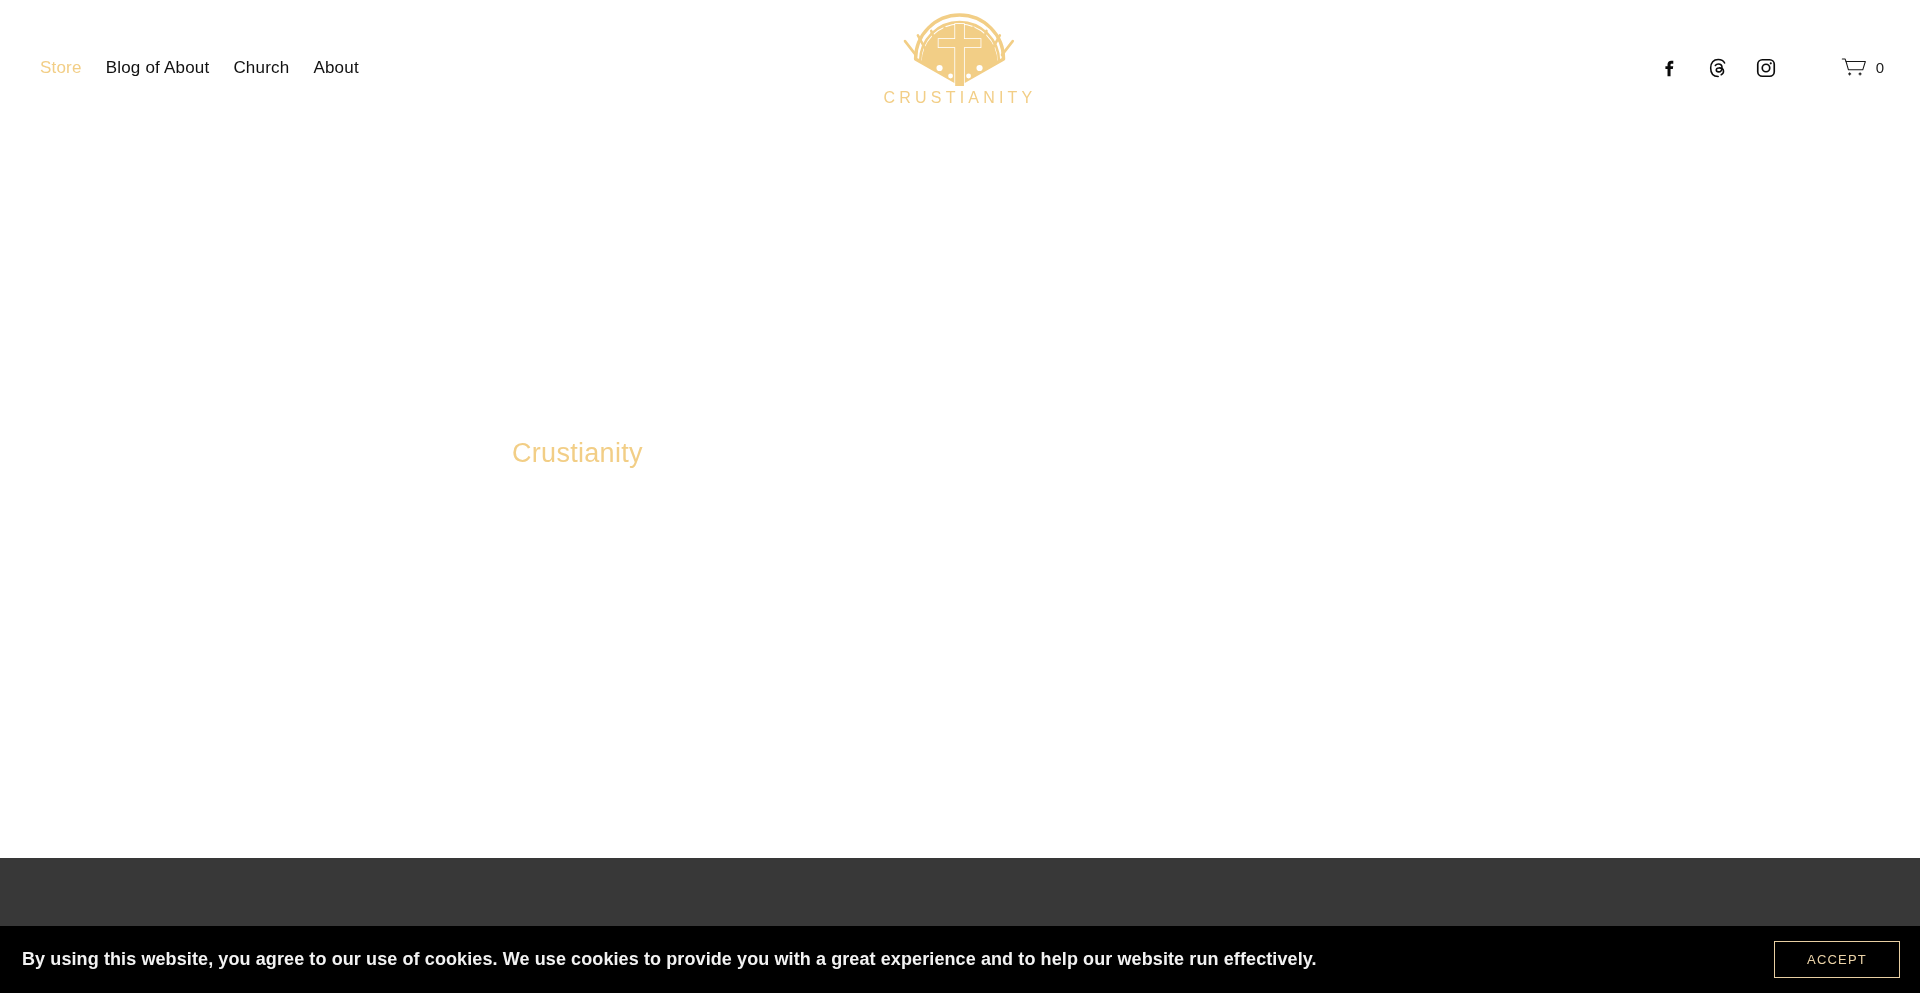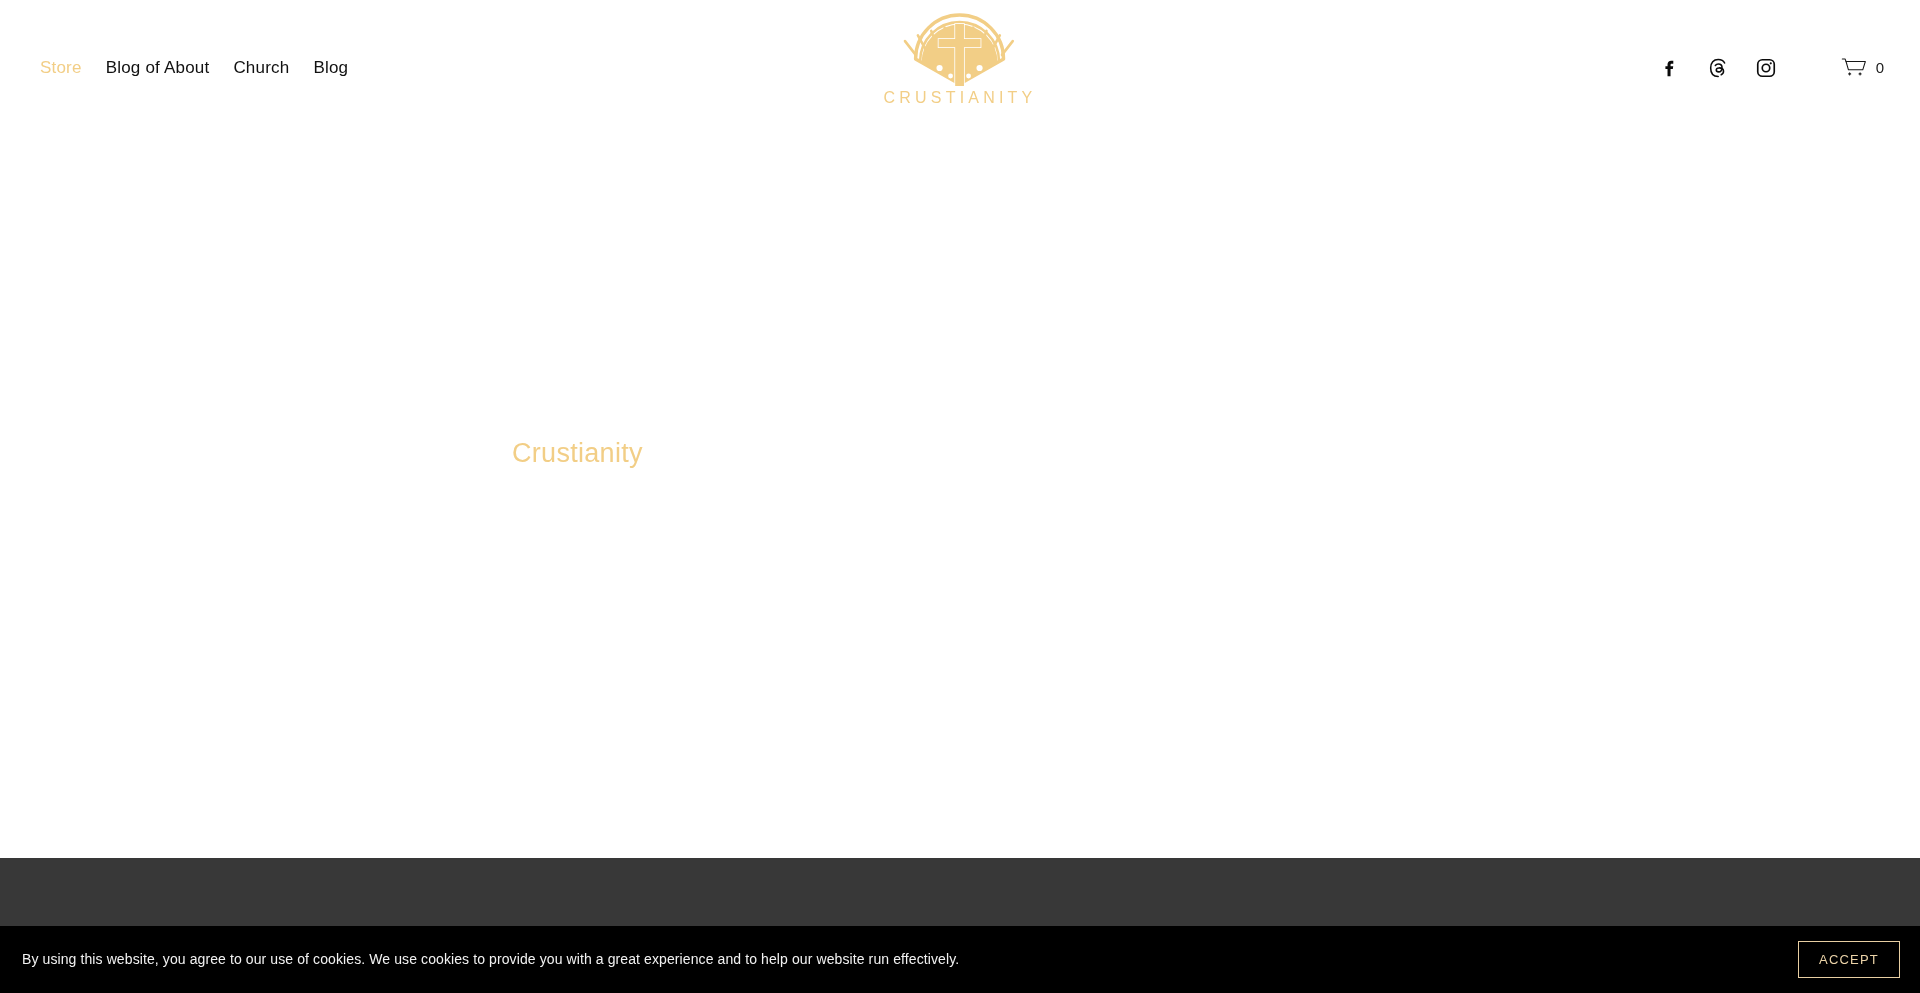--- a/index.html
+++ b/index.html
@@ -151,50 +151,50 @@
     width: 1920px;
     height: 67px;
     background: #000000;
     display: flex;
     align-items: center;
     z-index: 50;
   }
   .cookie-text {
     position: absolute;
     left: 22px;
-    font-size: 14px;
-    font-weight: 400;
+    font-size: 18px;
+    font-weight: 700;
     color: #f2f2f2;
     line-height: 1.4;
     letter-spacing: 0.1px;
   }
   .cookie-accept {
     position: absolute;
     right: 20px;
     background: transparent;
     border: 1px solid #E8CFA3;
     color: #EBD3A8;
     font-family: "Liberation Sans", sans-serif;
     font-size: 13px;
     letter-spacing: 1.2px;
-    padding: 11px 20px;
+    padding: 11px 32px;
     cursor: pointer;
     line-height: 1;
   }
 </style>
 </head>
 <body>
 
 <header class="site-header">
 
   <nav class="nav-primary">
     <a class="nav-link is-active" href="#">Store</a>
     <a class="nav-link" href="#">Blog of About</a>
     <a class="nav-link" href="#">Church</a>
-    <a class="nav-link" href="#">Blog</a>
+    <a class="nav-link" href="#">About</a>
   </nav>
 
   <a class="logo-block" href="#">
     <svg class="logo-mark" viewBox="0 0 128 74">
       <g fill="#F2CE86">
 
         <rect x="13.5" y="26" width="2.6" height="20" rx="1.3" transform="rotate(-38 14.8 36)"></rect>
         <rect x="25.5" y="21" width="2.6" height="21" rx="1.3" transform="rotate(-29 26.8 31.5)"></rect>
         <rect x="37.5" y="17" width="2.6" height="21" rx="1.3" transform="rotate(-20 38.8 27.5)"></rect>
         <rect x="49.5" y="14" width="2.6" height="21" rx="1.3" transform="rotate(-11 50.8 24.5)"></rect>

